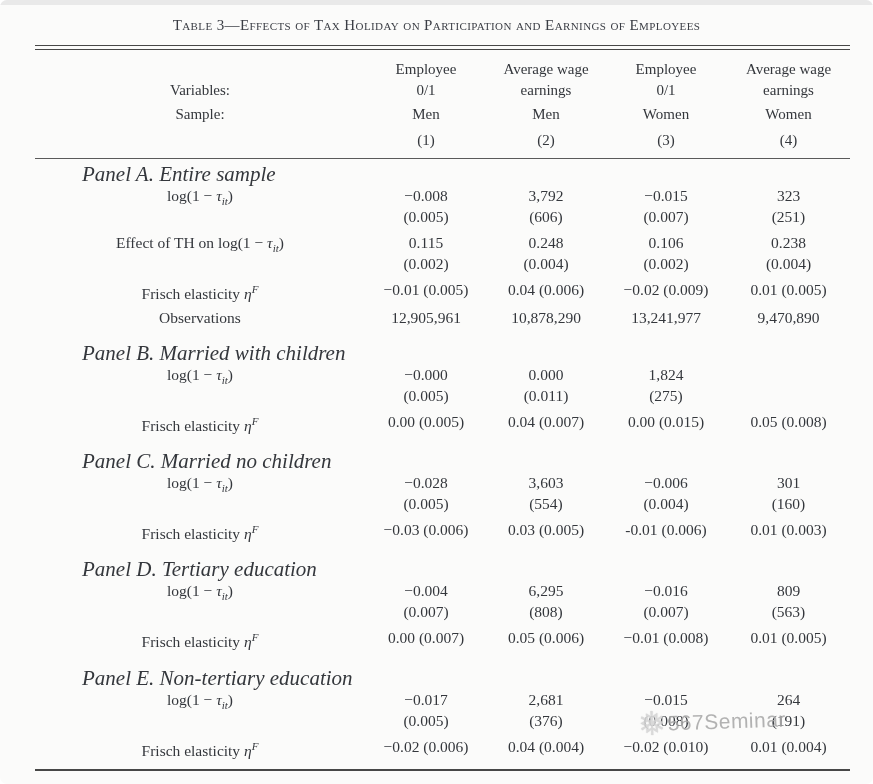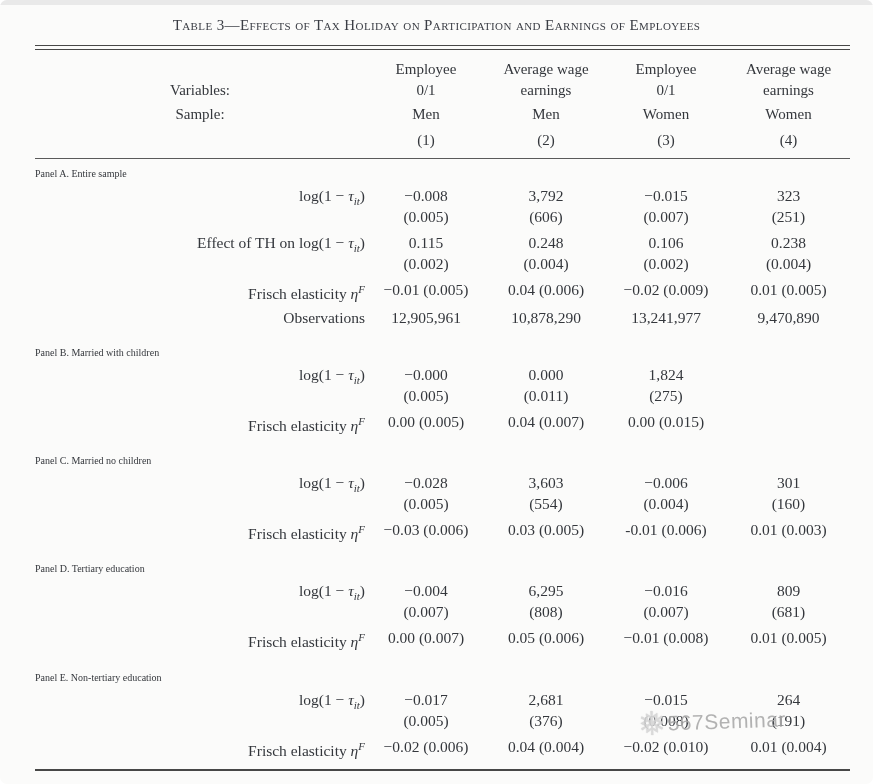--- a/index.html
+++ b/index.html
@@ -53,25 +53,27 @@
   .hdr { padding-top: 9px; font-size: 15px; }
   .hdr .hcol { text-align: center; }
   .hdr .hline1, .hdr .hline2 { line-height: 21px; }
   .hdr .hline3 { line-height: 27px; }
   .hdr .hline4 { line-height: 24px; }
   .hdr .hlabelcol { text-align: center; }
   
   .panel { margin-top: 14px; }
   .panel:first-child { margin-top: 4px; }
   .panel-title {
-    font-size: 10px;
+    font-style: italic;
+    font-size: 21px;
     line-height: 22px;
+    margin-left: 47px;
   }
   .row { font-size: 15.5px; }
-  .row .row-label { text-align: right; line-height: 21px; }
+  .row .row-label { text-align: center; line-height: 21px; }
   .row .cell { text-align: center; line-height: 21px; }
   .row.coef { margin-bottom: 5px; }
   .row.coef + .row.coef { margin-top: 4px; }
   .row.single { margin-top: 3px; }
   sub { font-size: 11px; font-style: italic; }
   sup { font-size: 11px; font-style: italic; }
   
   .watermark {
     position: absolute;
     left: 638px;
@@ -214,20 +216,21 @@
             <div class="cell">
               <div>1,824</div>
               <div>(275)</div>
             </div>
           </div>
           <div class="row grid single">
             <div class="row-label">Frisch elasticity <i>η</i><sup>F</sup></div>
             <div class="cell">0.00 (0.005)</div>
             <div class="cell">0.04 (0.007)</div>
             <div class="cell">0.00 (0.015)</div>
+            <div class="cell">0.05 (0.008)</div>
           </div>
         </div>
         <div class="panel">
           <div class="panel-title">Panel C. Married no children</div>
           <div class="row grid coef">
             <div class="row-label">log(1 − <i>τ</i><sub>it</sub>)</div>
             <div class="cell">
               <div>−0.028</div>
               <div>(0.005)</div>
             </div>
@@ -263,21 +266,21 @@
             <div class="cell">
               <div>6,295</div>
               <div>(808)</div>
             </div>
             <div class="cell">
               <div>−0.016</div>
               <div>(0.007)</div>
             </div>
             <div class="cell">
               <div>809</div>
-              <div>(681)</div>
+              <div>(563)</div>
             </div>
           </div>
           <div class="row grid single">
             <div class="row-label">Frisch elasticity <i>η</i><sup>F</sup></div>
             <div class="cell">0.00 (0.007)</div>
             <div class="cell">0.05 (0.006)</div>
             <div class="cell">−0.01 (0.008)</div>
             <div class="cell">0.01 (0.005)</div>
           </div>
         </div>

